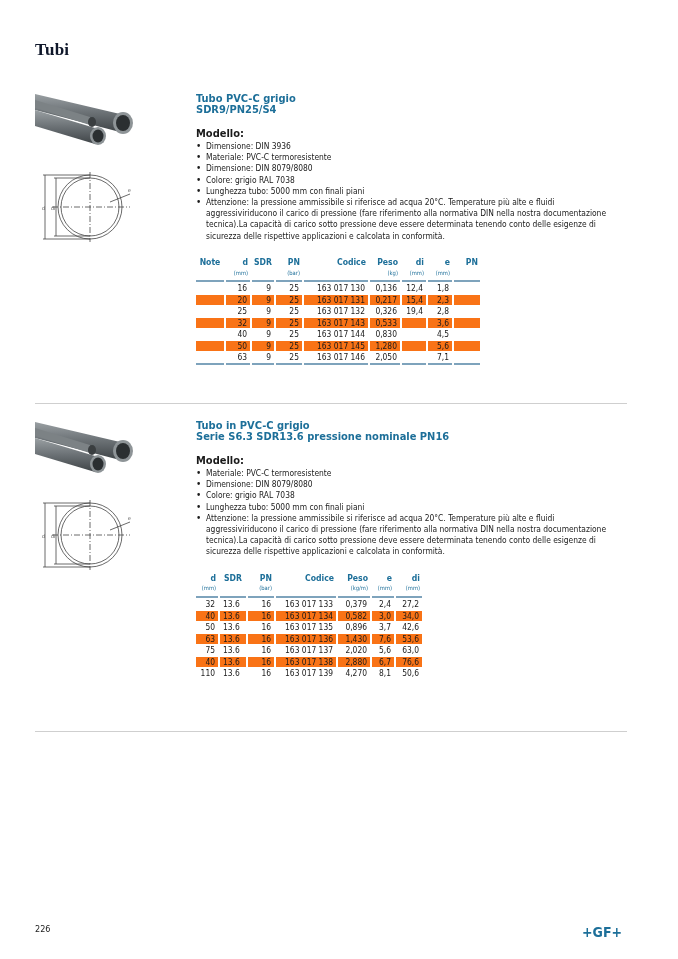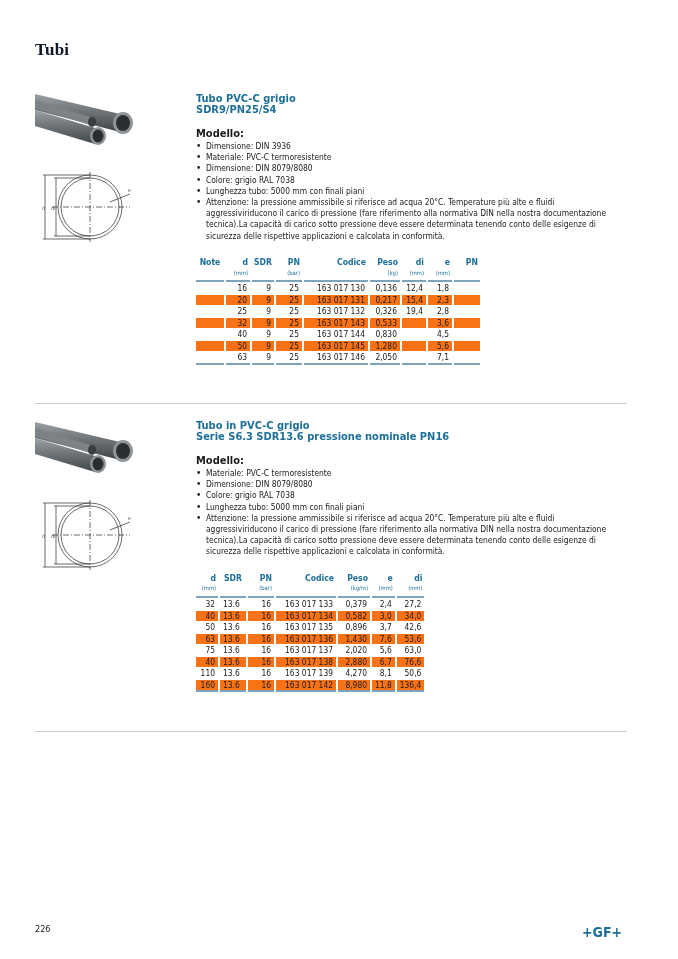--- a/index.html
+++ b/index.html
@@ -322,29 +322,20 @@
           </tr>
           <tr>
             <td class="shade">110</td>
             <td class="shade" style="text-align: left;">13.6</td>
             <td class="shade">16</td>
             <td class="shade code">163 017 139</td>
             <td class="shade">4,270</td>
             <td class="shade">8,1</td>
             <td class="shade">50,6</td>
           </tr>
-          <tr class="alt last">
-            <td class="shade">160</td>
-            <td class="shade" style="text-align: left;">13.6</td>
-            <td class="shade">16</td>
-            <td class="shade code">163 017 142</td>
-            <td class="shade">8,980</td>
-            <td class="shade">11,8</td>
-            <td class="shade">136,4</td>
-          </tr>
         </tbody>
     </table>
   </div>
 </div>
 
 <div class="divider" style="top:731px;"></div>
 
 <div class="page-num">226</div>
 <div class="logo">+GF+</div>
 

